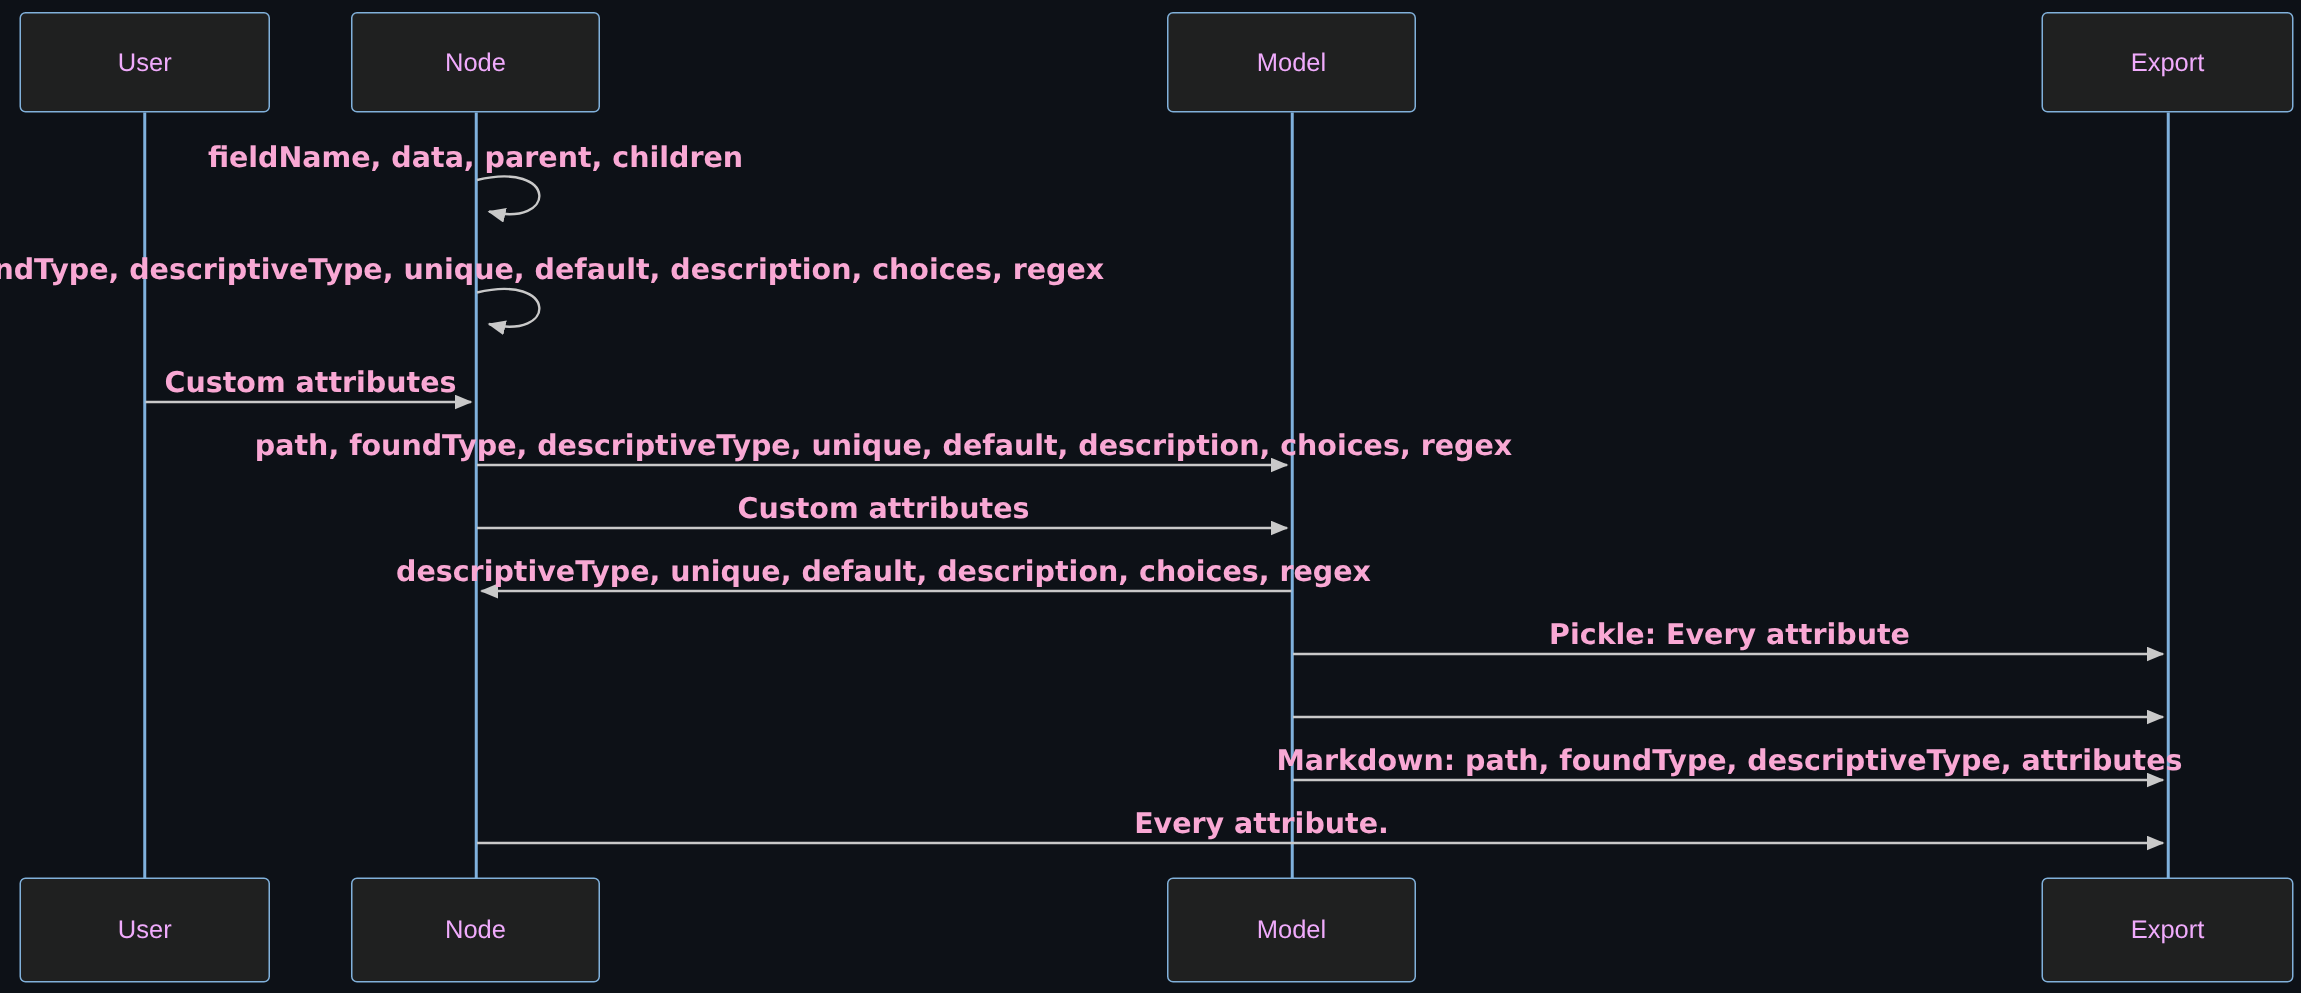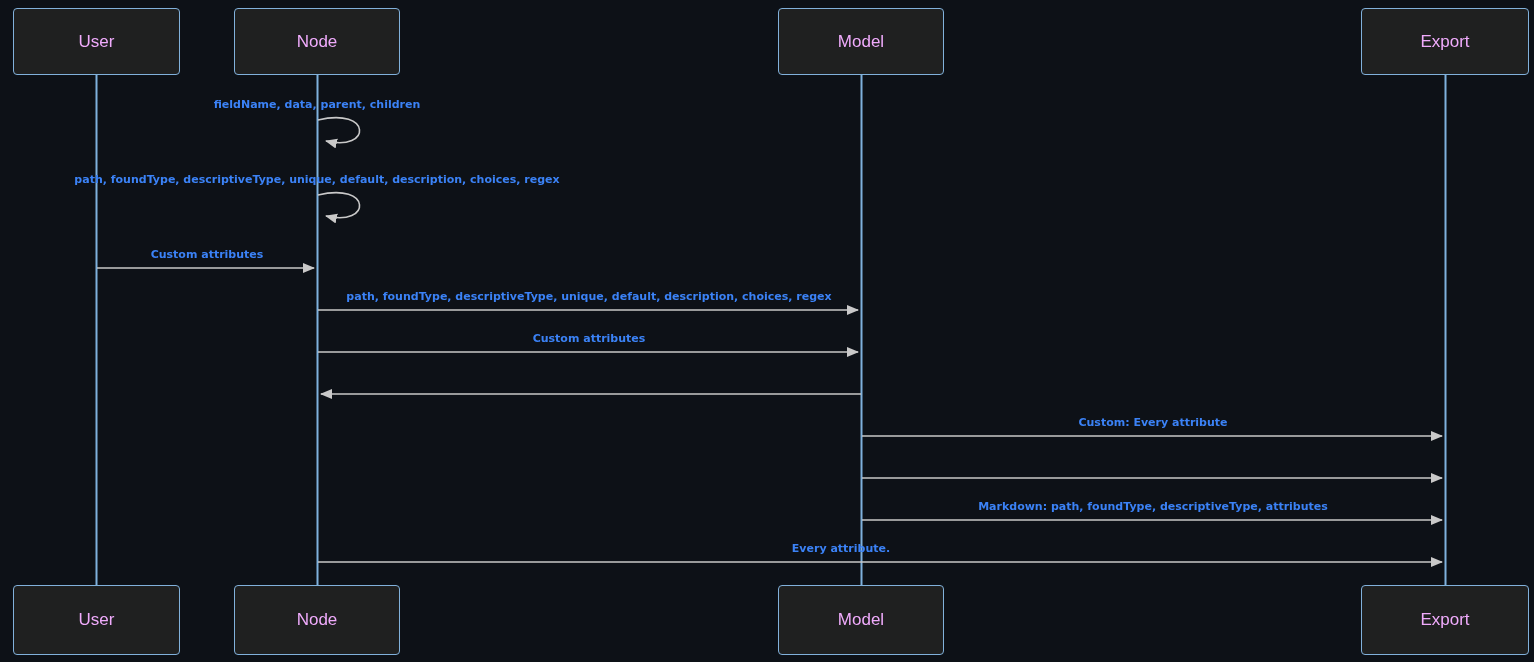--- a/index.html
+++ b/index.html
@@ -33,23 +33,23 @@
     justify-content: center;
     color: #f0abfc;
     font-family: "Liberation Sans", sans-serif;
     font-size: 17px;
     font-weight: 400;
   }
   .msg {
     position: absolute;
     transform: translateX(-50%);
     white-space: nowrap;
-    color: #3b82f6;
+    color: #f9a8d4;
     font-family: "DejaVu Sans", sans-serif;
-    font-size: 11px;
+    font-size: 19px;
     font-weight: 700;
     line-height: 20px;
   }
 </style>
 </head>
 <body>
 
 <div class="diagram">
 
   <svg class="lines-svg" width="1534" height="662" viewBox="0 0 1534 662" xmlns="http://www.w3.org/2000/svg">
@@ -107,17 +107,18 @@
     </div>
   <div class="actor-box" style="left:1361px; top:585px; width:168px; height:70px;">
       <span>Export</span>
     </div>
 
   <div class="msg" style="left:317px;  top:95px;">fieldName, data, parent, children</div>
   <div class="msg" style="left:317px;  top:170px;">path, foundType, descriptiveType, unique, default, description, choices, regex</div>
   <div class="msg" style="left:207px;  top:245px;">Custom attributes</div>
   <div class="msg" style="left:589px;  top:287px;">path, foundType, descriptiveType, unique, default, description, choices, regex</div>
   <div class="msg" style="left:589px;  top:329px;">Custom attributes</div>
-  <div class="msg" style="left:1153px; top:413px;">Custom: Every attribute</div>
+  <div class="msg" style="left:589px;  top:371px;">descriptiveType, unique, default, description, choices, regex</div>
+  <div class="msg" style="left:1153px; top:413px;">Pickle: Every attribute</div>
   <div class="msg" style="left:1153px; top:497px;">Markdown: path, foundType, descriptiveType, attributes</div>
   <div class="msg" style="left:841px;  top:539px;">Every attribute.</div>
 
 </div>
 
 </body></html>

